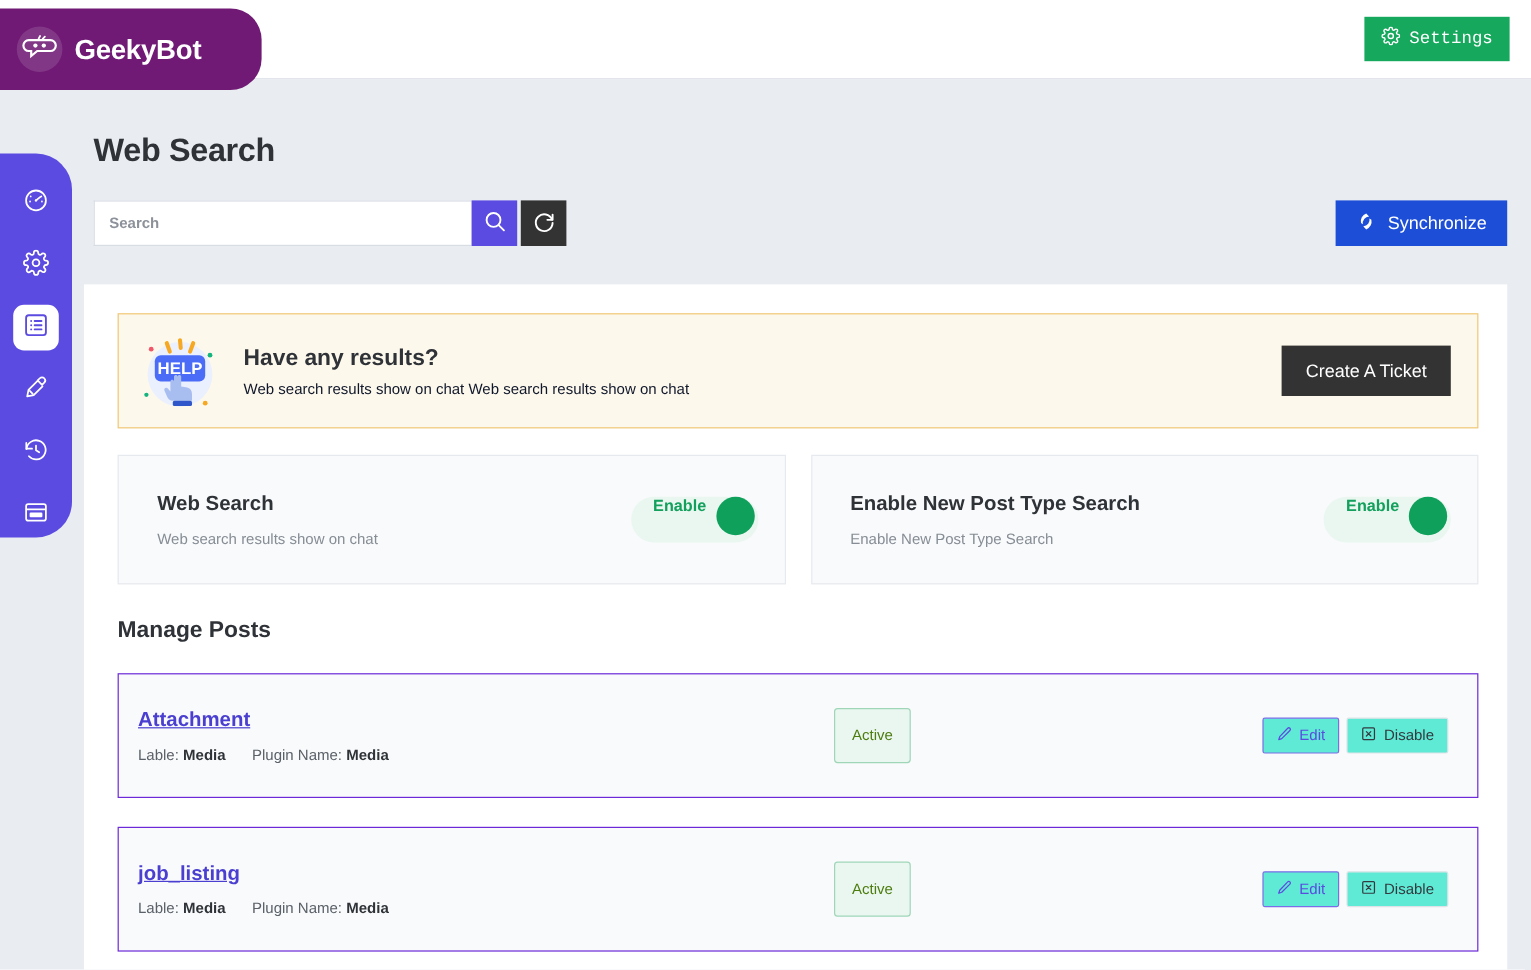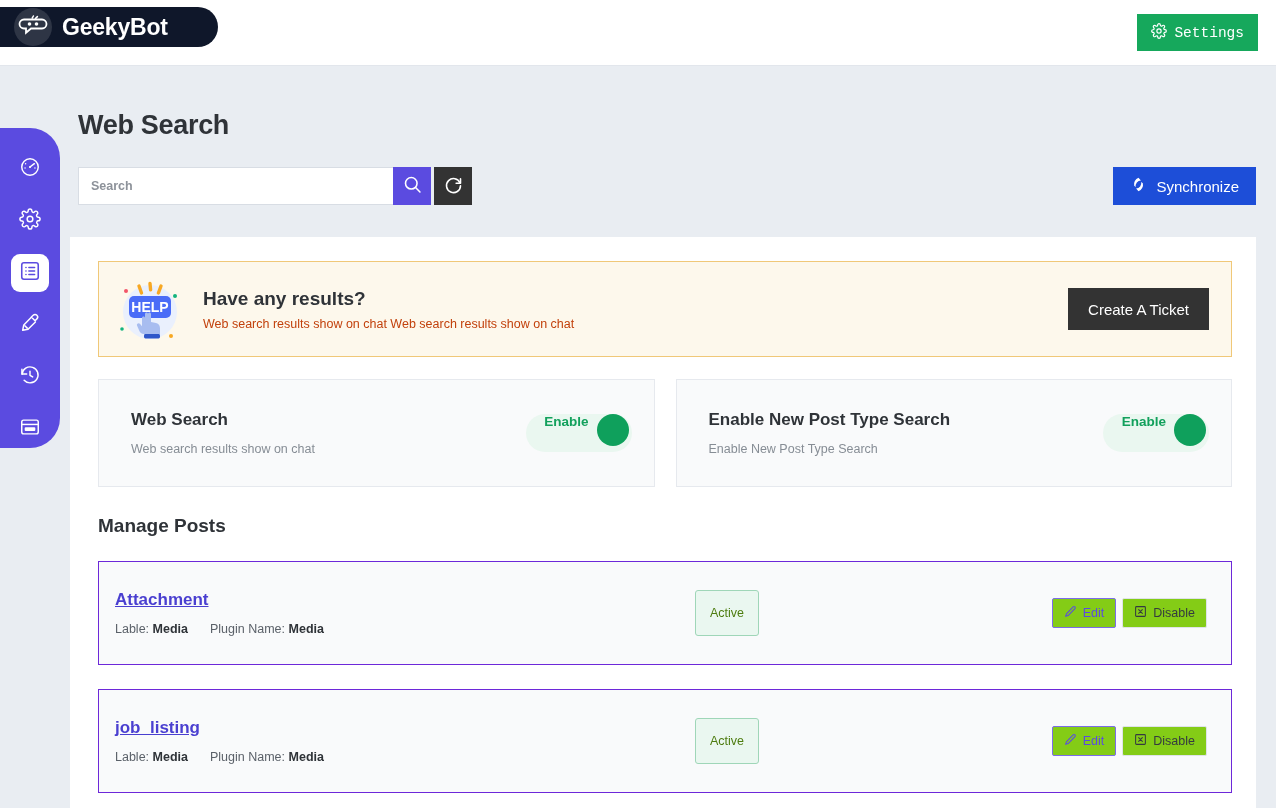--- a/index.html
+++ b/index.html
@@ -23,23 +23,23 @@
     top: 0; left: 0;
     width: 1276px;
     height: 66px;
     background: #ffffff;
     border-bottom: 1px solid #e2e6ec;
   }
 
   .brand {
     position: absolute;
     top: 7px; left: 0;
-    height: 40px;
+    height: 68px;
     width: 218px;
-    background: #0f172a;
+    background: #701a75;
     border-top-right-radius: 26px;
     border-bottom-right-radius: 26px;
     display: flex;
     align-items: center;
     padding-left: 14px;
     gap: 10px;
   }
   .brand-logo {
     width: 38px; height: 38px;
     border-radius: 50%;
@@ -173,21 +173,21 @@
   .help-illus { width: 74px; height: 74px; flex: 0 0 74px; }
   .help-texts { flex: 1 1 auto; }
   .help-title {
     font-size: 19px;
     font-weight: bold;
     color: #2f3338;
     margin-bottom: 7px;
   }
   .help-sub {
     font-size: 12.5px;
-    color: #c2410c;
+    color: #0f172a;
   }
   .ticket-btn {
     background: #333333;
     color: #fff;
     border: none;
     height: 42px;
     padding: 0 20px;
     font-size: 15px;
     font-family: "Liberation Sans", sans-serif;
     cursor: pointer;
@@ -294,21 +294,21 @@
   }
 
   .post-actions {
     margin-left: auto;
     display: flex;
     gap: 6px;
   }
   .act-btn {
     height: 30px;
     padding: 0 11px;
-    background: #84cc16;
+    background: #5eead4;
     display: flex;
     align-items: center;
     gap: 6px;
     font-size: 12.5px;
     font-family: "Liberation Sans", sans-serif;
     cursor: pointer;
     border-radius: 2px;
   }
   .act-btn.edit { border: 1px solid #7b6ce8; color: #5b4be0; }
   .act-btn.disable { border: 1px solid #dfe3e8; color: #343a40; }

